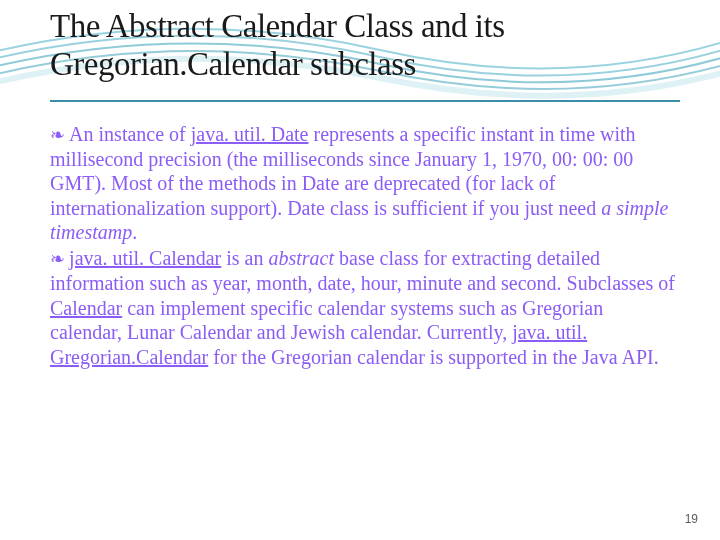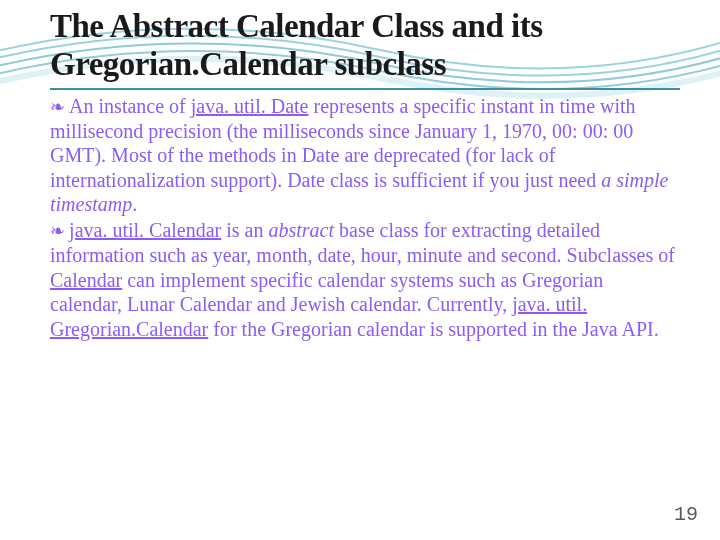--- a/index.html
+++ b/index.html
@@ -23,23 +23,23 @@
   .content {
     position: relative;
     z-index: 1;
     padding: 8px 40px 0 50px;
   }
   .title {
     font-size: 33px;
     line-height: 1.15;
     color: #1a1a1a;
     border-bottom: 2px solid #3a8ea8;
-    padding-bottom: 4px;
-    margin-bottom: 4px;
-    font-weight: bold;
+    padding-bottom: 16px;
+    margin-bottom: 20px;
+    font-weight: normal;
     letter-spacing: -0.5px;
   }
   .body {
     font-size: 20px;
     line-height: 1.22;
     color: #8b5cf6;
   }
   .para {
     margin-bottom: 2px;
   }
@@ -48,23 +48,23 @@
     font-size: 18px;
     display: inline-block;
     margin-right: 4px;
   }
   .u { text-decoration: underline; }
   .i { font-style: italic; }
   .page-num {
     position: absolute;
     bottom: 14px;
     right: 22px;
-    font-size: 20px;
+    font-size: 12px;
     color: #5a5a5a;
-    font-family: Liberation Mono, monospace;
+    font-family: Liberation Sans, sans-serif;
   }
 </style>
 </head>
 <body>
 
 <svg class="wave-bg" viewBox="0 0 720 120" preserveAspectRatio="none">
   <path d="M -20 55 Q 180 5, 380 50 T 760 30" stroke="#7fc8d8" stroke-width="2" fill="none" opacity="0.8"></path>
   <path d="M -20 62 Q 180 12, 380 57 T 760 38" stroke="#6fbed0" stroke-width="2" fill="none" opacity="0.7"></path>
   <path d="M -20 70 Q 180 20, 380 64 T 760 46" stroke="#5fb4c8" stroke-width="2" fill="none" opacity="0.7"></path>
   <path d="M -20 78 Q 180 28, 380 71 T 760 54" stroke="#4faabf" stroke-width="2" fill="none" opacity="0.6"></path>

